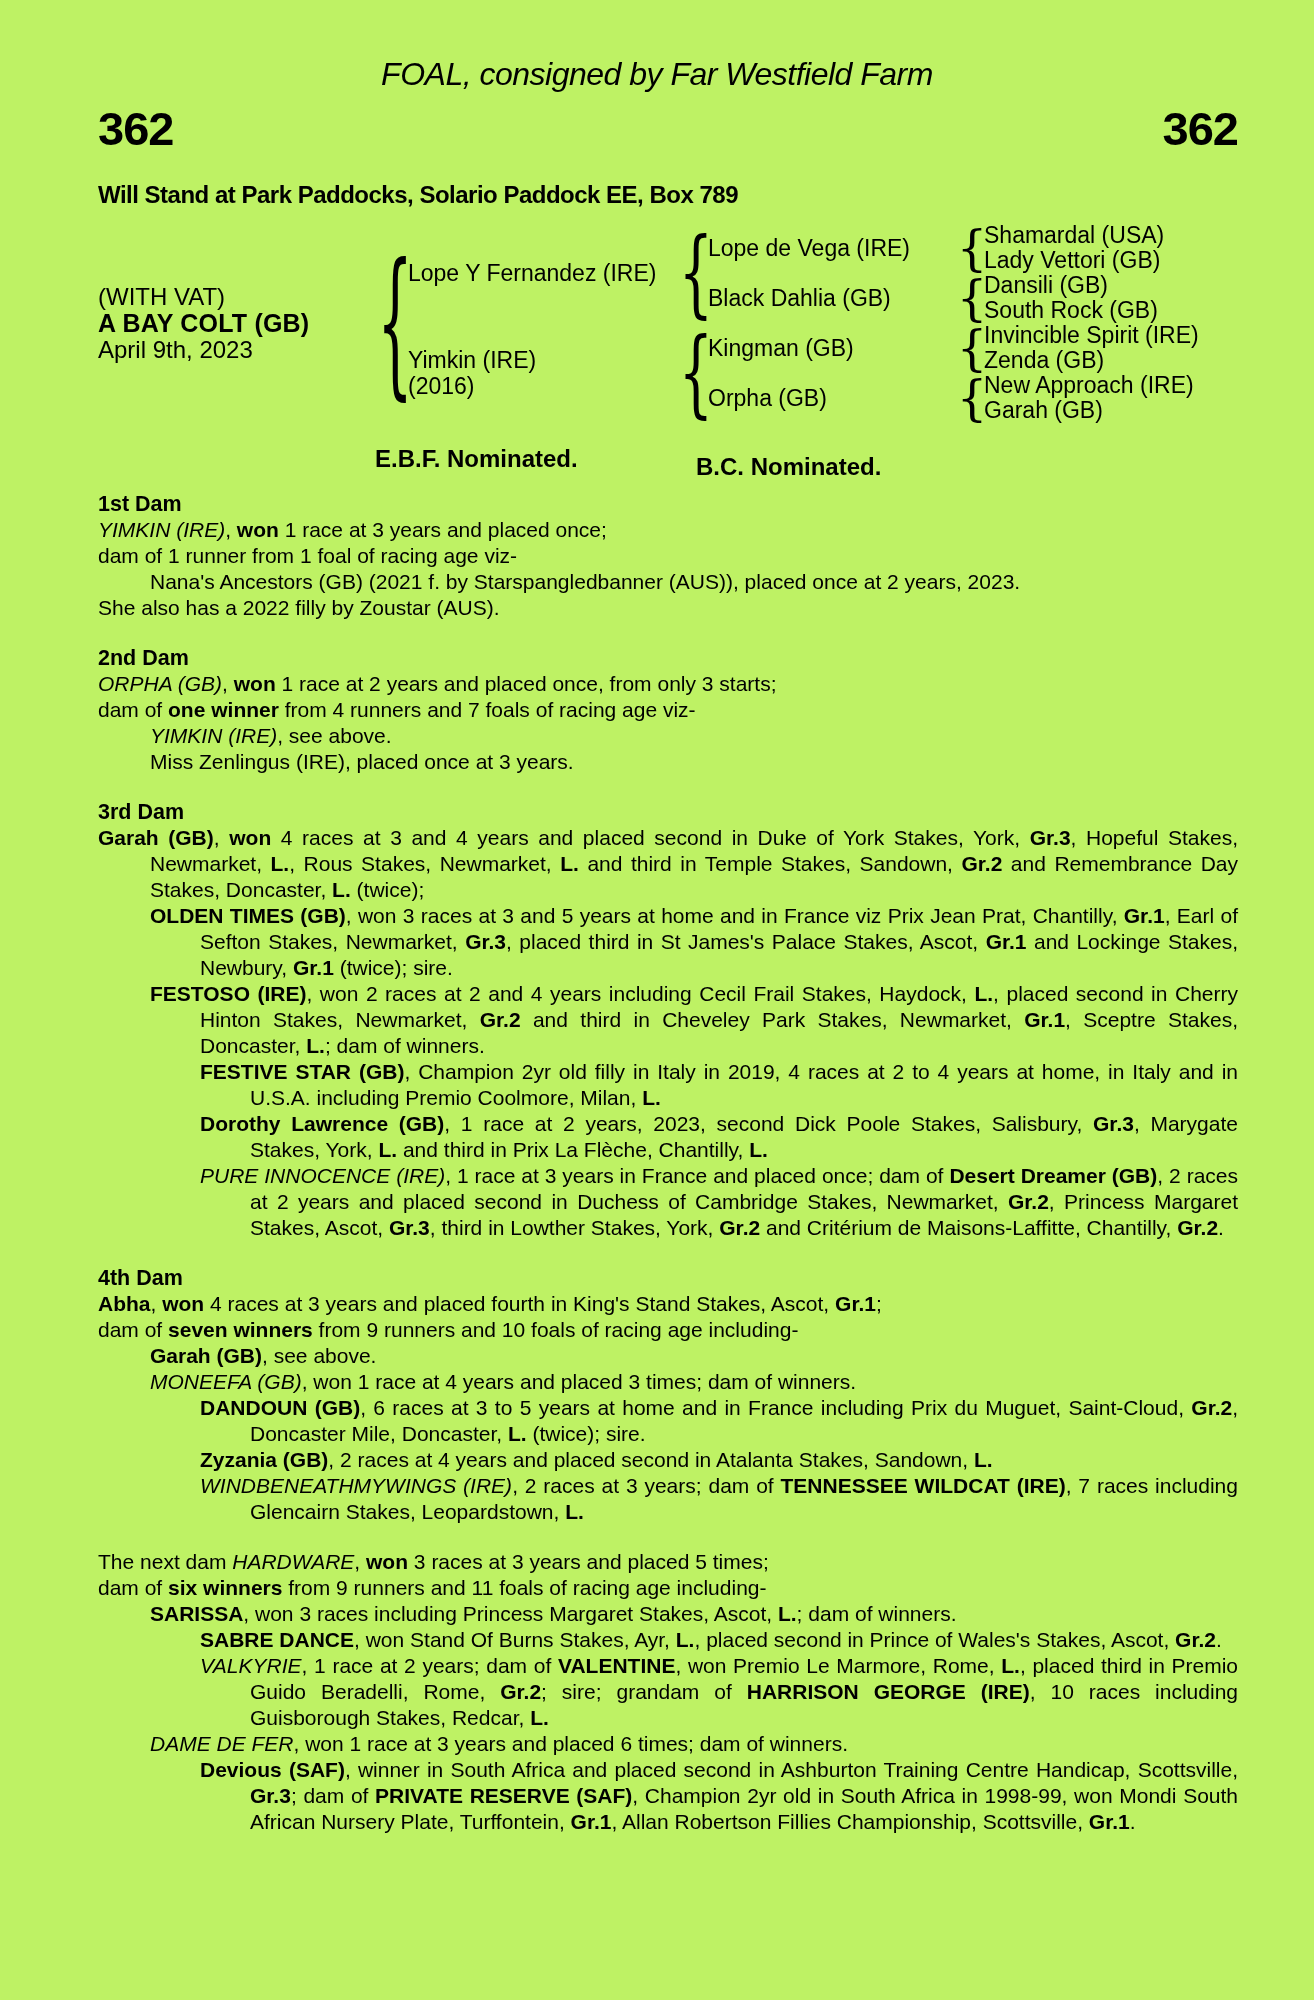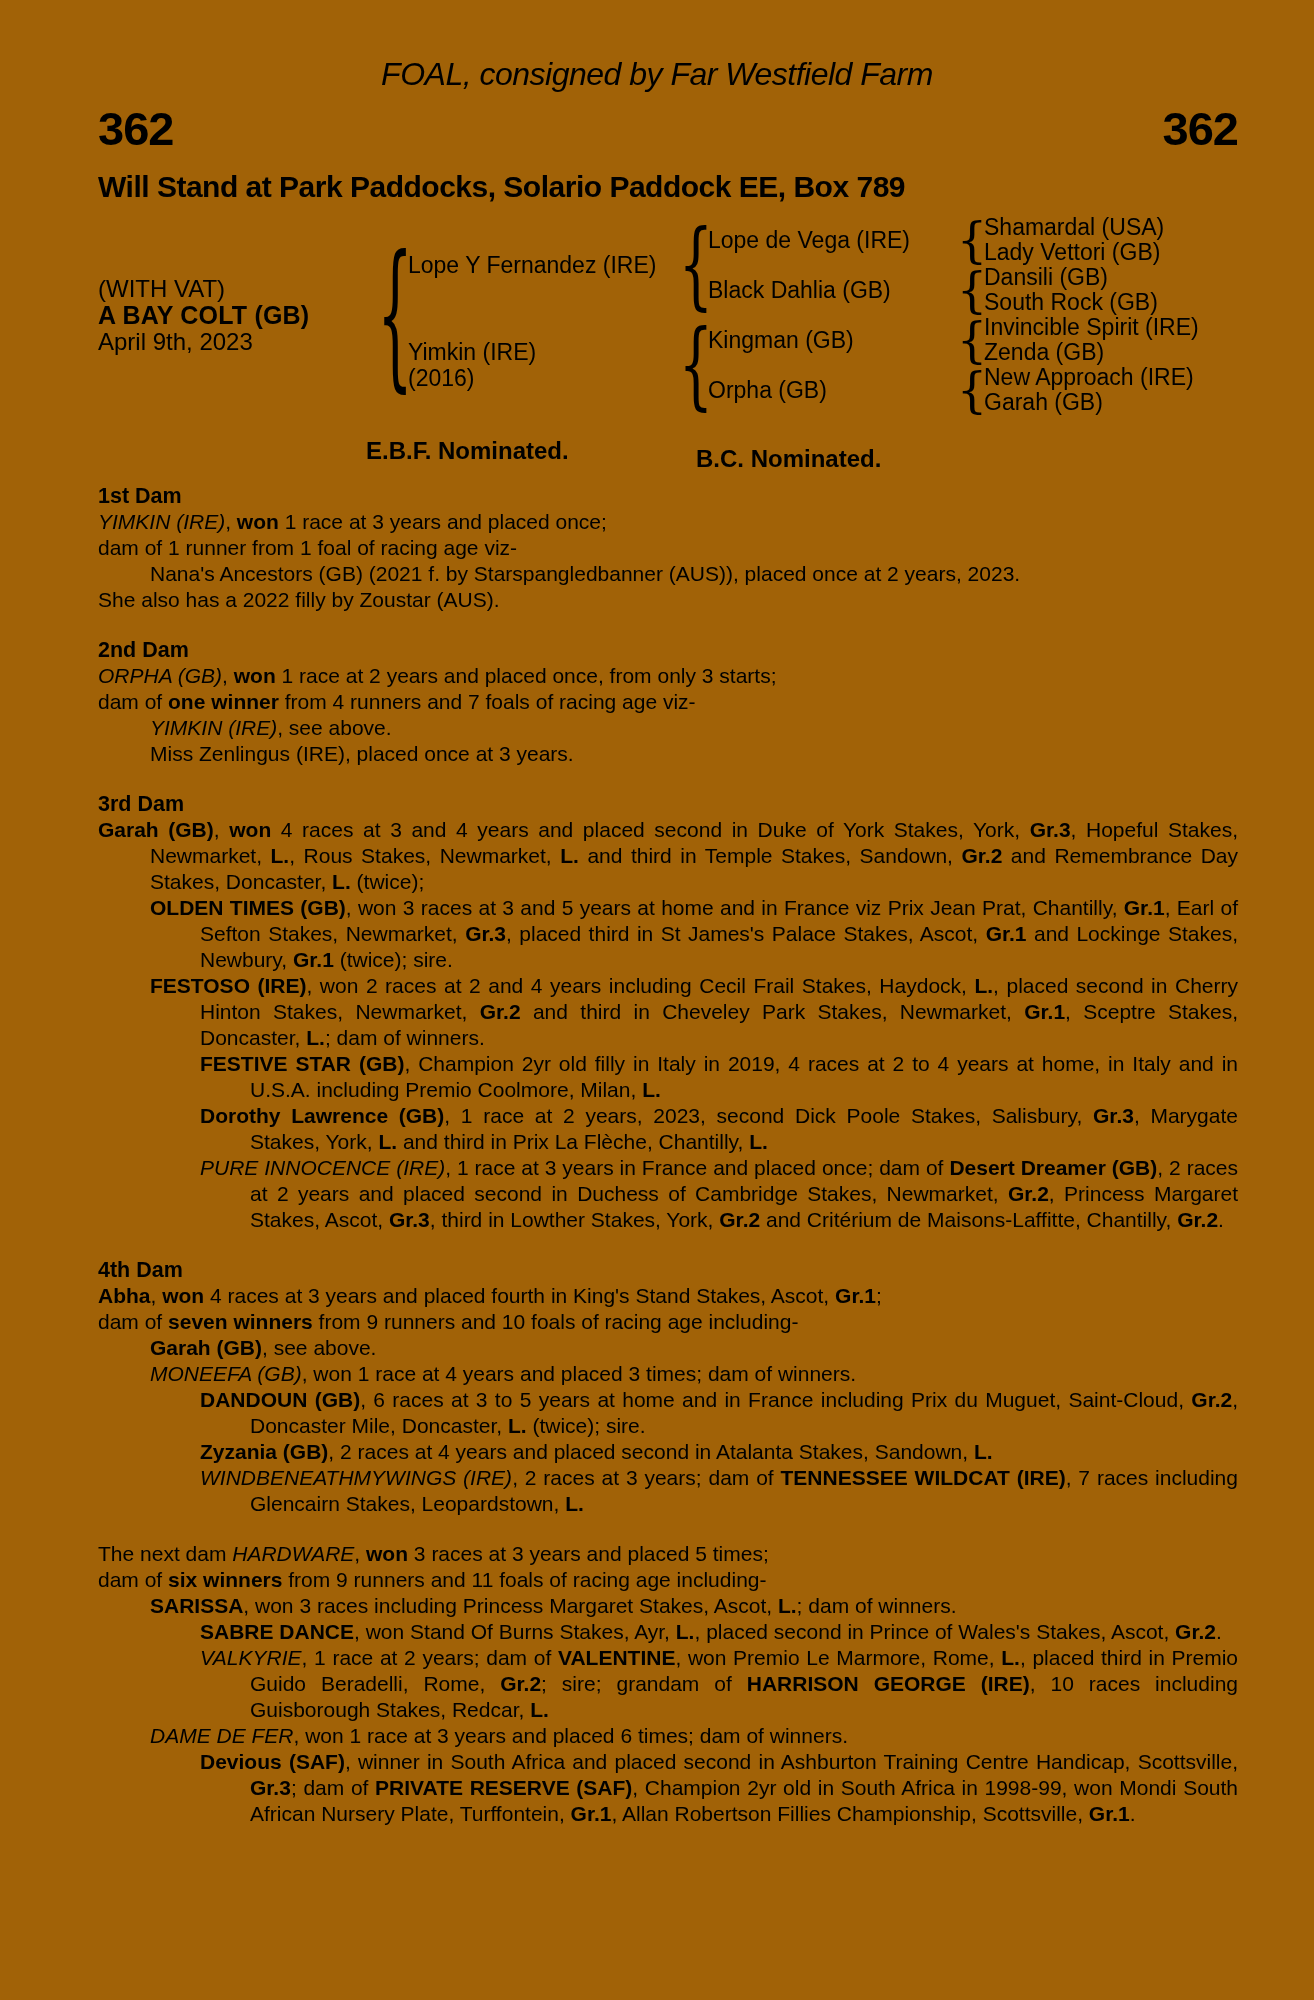--- a/index.html
+++ b/index.html
@@ -1,20 +1,20 @@
 <!DOCTYPE html>
 <html><head>
 <meta charset="utf-8">
 <style>
   html,body{margin:0;padding:0;background:#e8e8e8;}
   .page{
     position:relative;
     width:1314px;height:2000px;
     margin:0 auto;
-    background:#a16207;
+    background:#bef264;
     color:#000;
     font-family:"Liberation Sans",sans-serif;
     box-sizing:border-box;
     padding:54px 76px 0 98px;
     overflow:hidden;
   }
   
   .consignor{
     margin:0 -76px 0 -98px;
     text-align:center;
@@ -22,22 +22,22 @@
     font-size:32px;
     line-height:40px;
     letter-spacing:-0.5px;
   }
   .lot-row{
     display:flex;justify-content:space-between;align-items:flex-end;
     margin-top:16px;line-height:38px;
   }
   .lot{font-size:47px;font-weight:700;letter-spacing:-1px;}
   .stand{
-    margin-top:24px;
-    font-size:30px;font-weight:700;line-height:30px;letter-spacing:-0.5px;
+    margin-top:32px;
+    font-size:24px;font-weight:700;line-height:30px;letter-spacing:-0.5px;
   }
   
   .ped{
     margin-top:13px;
     display:grid;
     grid-template-columns:284px 26px 276px 24px 252px 24px 1fr;
     grid-auto-rows:25px;
     align-items:center;
     font-size:23px;
   }
@@ -52,21 +52,21 @@
     display:flex;align-items:center;justify-content:center;
     font-family:"DejaVu Serif",serif;font-weight:400;
     overflow:visible;
   }
   .brace>span{display:inline-block;line-height:1;}
   .b-l>span{font-size:56px;transform:scaleY(2.85);}
   .b-m>span{font-size:54px;transform:scaleY(1.78);}
   .b-s>span{font-size:48px;transform:scaleY(1.02);}
   
   .noms{position:relative;height:26px;margin-top:22px;font-weight:700;font-size:24px;}
-  .noms .ebf{position:absolute;left:268px;top:0;}
+  .noms .ebf{position:absolute;left:277px;top:0;}
   .noms .bc{position:absolute;left:598px;top:8px;}
   
   #sections{margin-top:2px;font-size:21px;line-height:26px;}
   #sections section{margin-top:24px;}
   #sections section:first-child{margin-top:20px;}
   .sec-heading{font-weight:700;font-size:21.5px;}
   .para{margin:0;text-align:justify;}
   .lvl0{padding-left:52px;text-indent:-52px;}
   .lvl1{margin-left:52px;padding-left:50px;text-indent:-50px;}
   .lvl2{margin-left:102px;padding-left:50px;text-indent:-50px;}

